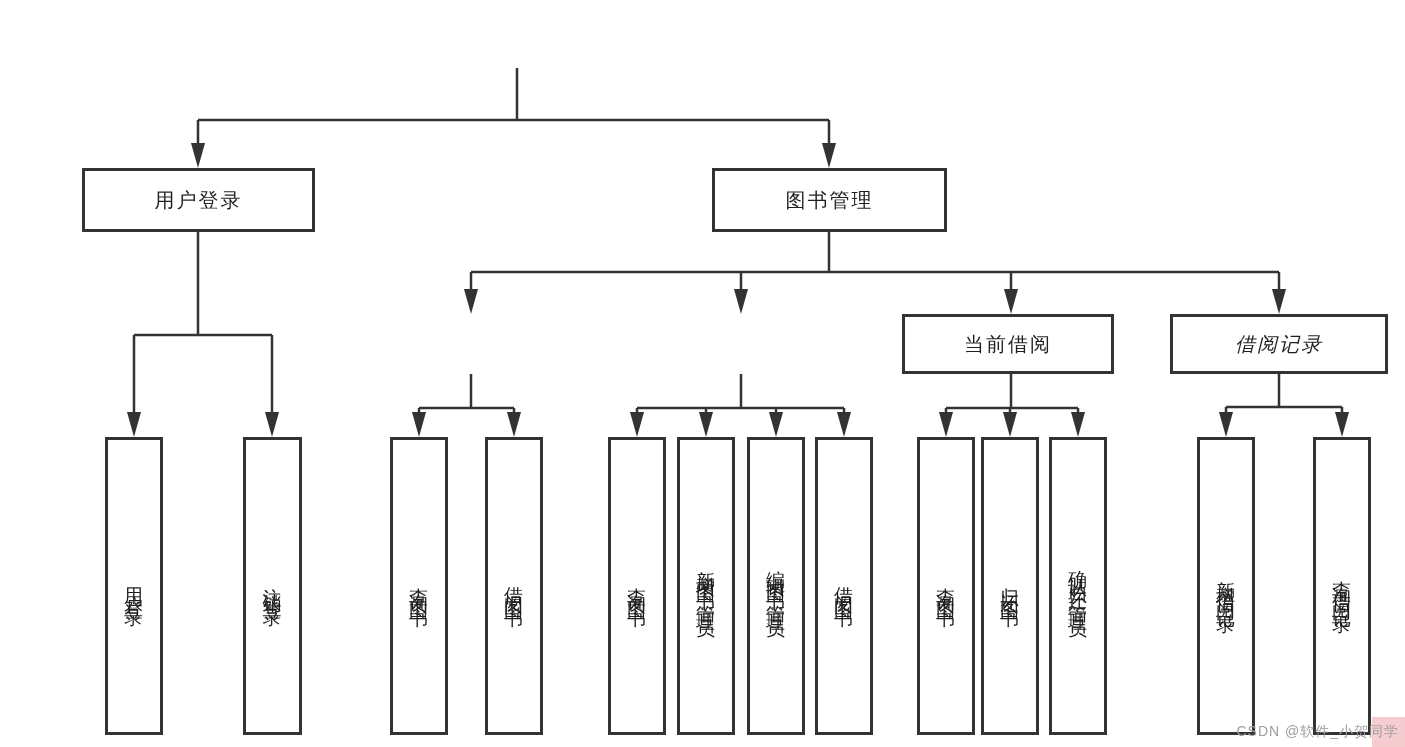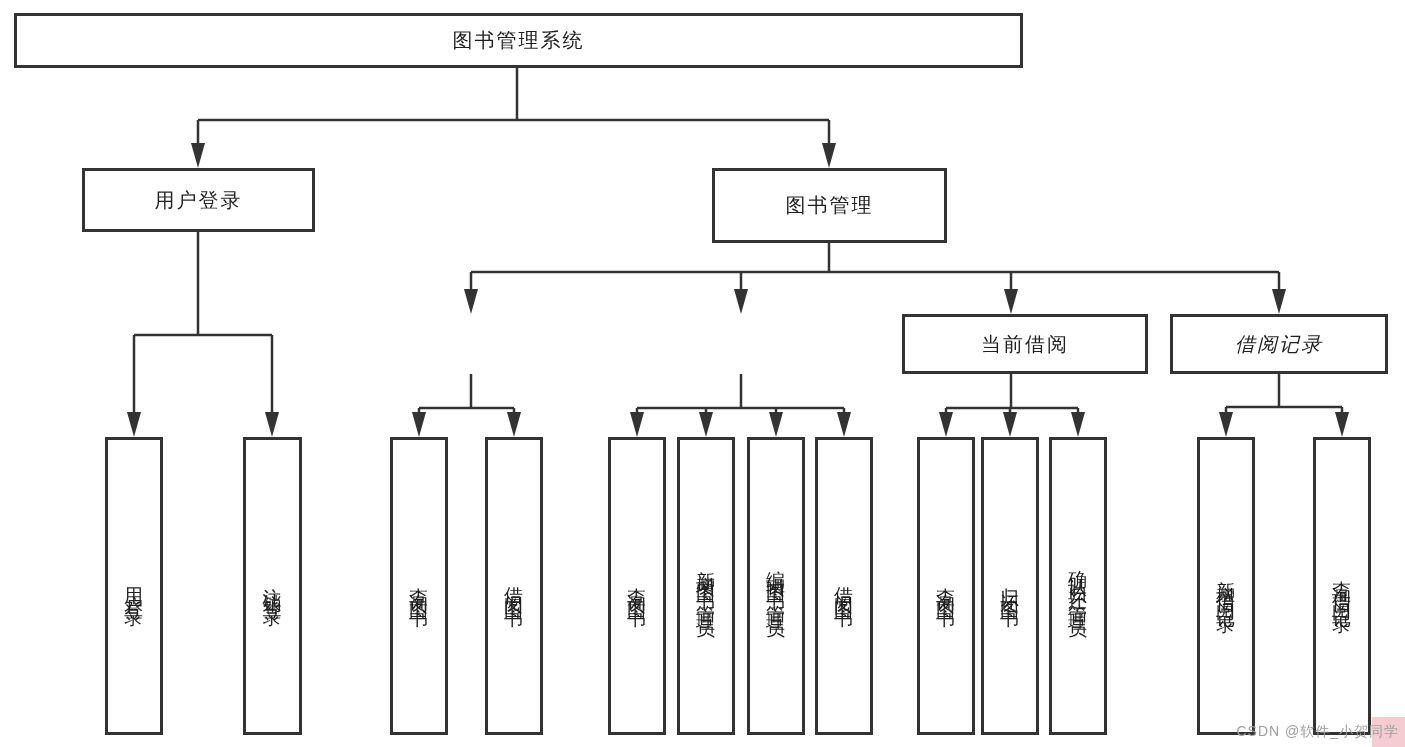--- a/index.html
+++ b/index.html
@@ -110,32 +110,29 @@
       <polygon points="776,437 769,412 783,412"></polygon>
       <polygon points="844,437 837,412 851,412"></polygon>
       <polygon points="946,437 939,412 953,412"></polygon>
       <polygon points="1010,437 1003,412 1017,412"></polygon>
       <polygon points="1078,437 1071,412 1085,412"></polygon>
       <polygon points="1226,437 1219,412 1233,412"></polygon>
       <polygon points="1342,437 1335,412 1349,412"></polygon>
     </g>
   </svg>
 
-  <div class="box" style="left:14px; top:13px; width:1009px; height:55px;">
-    <span class="h-label">图书管理系统</span>
-  </div>
 
   <div class="box" style="left:82px; top:168px; width:233px; height:64px;">
     <span class="h-label">用户登录</span>
   </div>
-  <div class="box" style="left:712px; top:168px; width:235px; height:75px;">
+  <div class="box" style="left:712px; top:168px; width:235px; height:64px;">
     <span class="h-label">图书管理</span>
   </div>
 
-  <div class="box" style="left:902px; top:314px; width:246px; height:60px;">
+  <div class="box" style="left:902px; top:314px; width:212px; height:60px;">
     <span class="h-label">当前借阅</span>
   </div>
   <div class="box" style="left:1170px; top:314px; width:218px; height:60px;font-style:italic;">
     <span class="h-label">借阅记录</span>
   </div>
 
   <div class="box leaf" style="left:105px; top:437px; width:58px; height:298px;">
     <span class="v-label">用户登录</span>
   </div>
   <div class="box leaf" style="left:243px; top:437px; width:59px; height:298px;">

